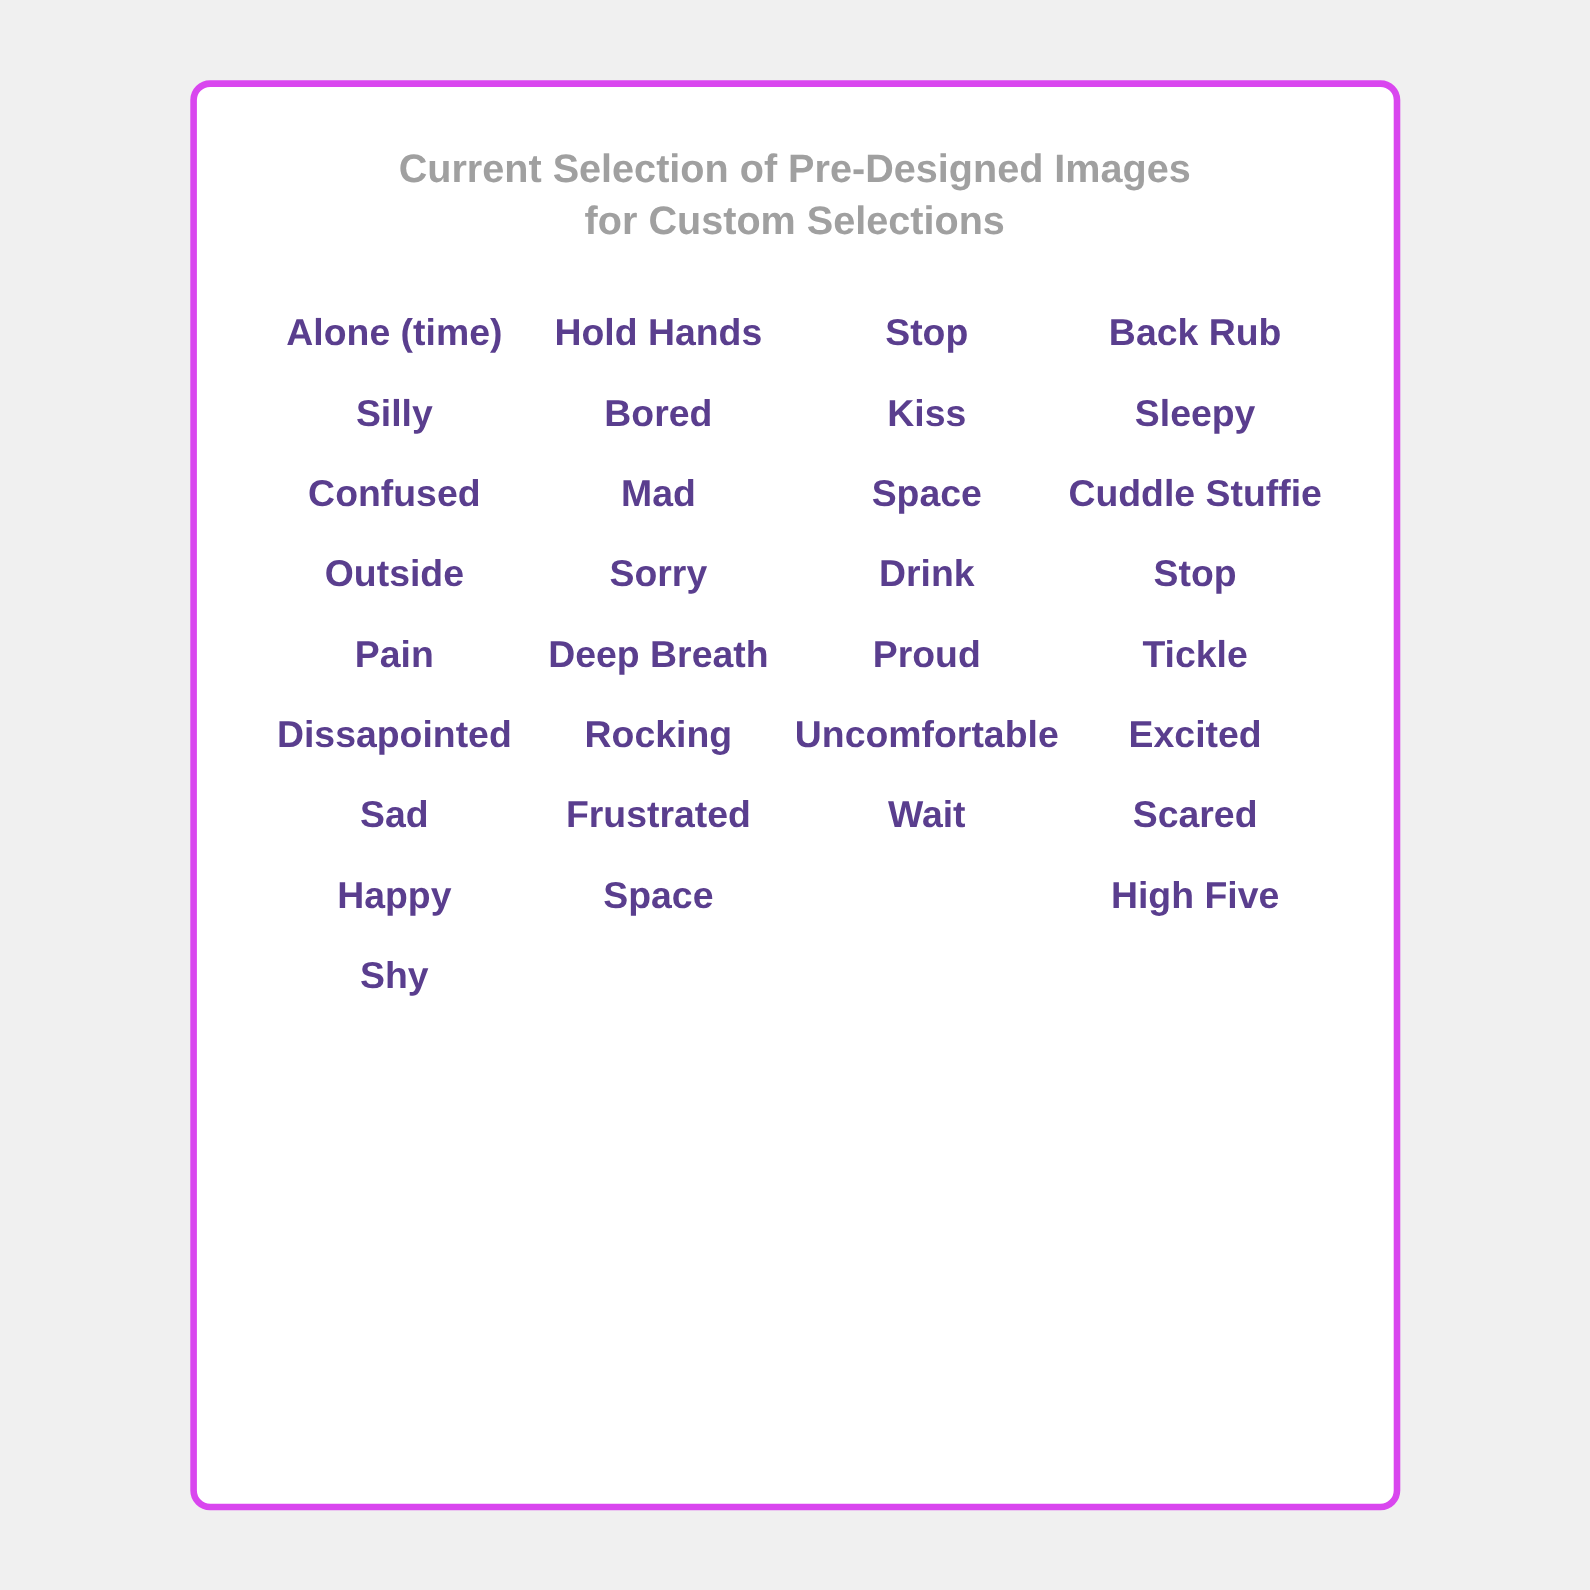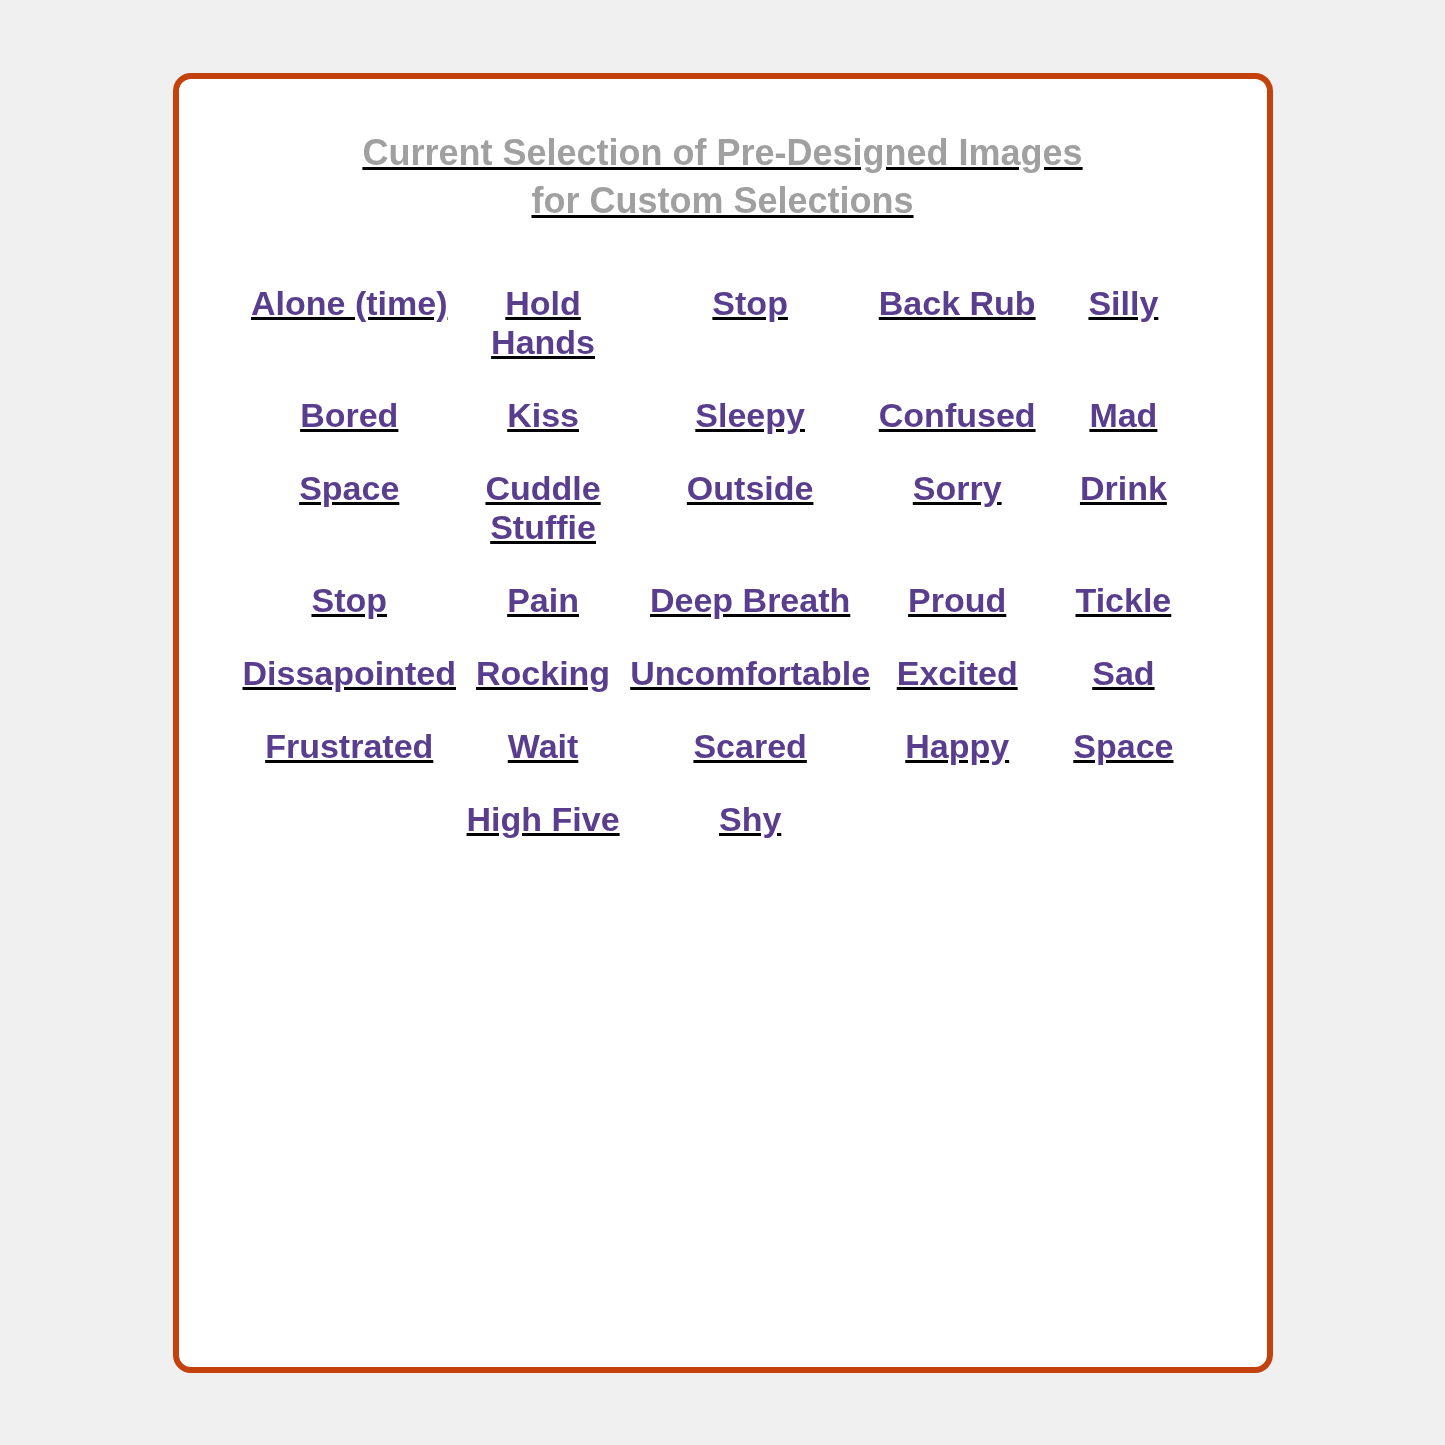--- a/index.html
+++ b/index.html
@@ -15,38 +15,37 @@
       display: flex;
       align-items: center;
       justify-content: center;
       font-family: Arial, Helvetica, sans-serif;
     }
 
     .card {
       width: 1100px;
       min-height: 1300px;
       background: #ffffff;
-      border: 6px solid #c2410c;
+      border: 6px solid #d946ef;
       border-radius: 18px;
       padding: 50px 60px 60px 60px;
-      text-decoration: underline;
     }
 
     .title {
       text-align: center;
       color: #a0a0a0;
       font-size: 36px;
       font-weight: bold;
       line-height: 1.35;
       margin-bottom: 50px;
     }
 
     .items-grid {
       display: grid;
-      grid-template-columns: 1fr 1fr 1fr 1fr 1fr;
+      grid-template-columns: 1fr 1fr 1fr 1fr;
       row-gap: 18px;
       column-gap: 0;
     }
 
     .item {
       text-align: center;
       color: #5a3e8e;
       font-size: 34px;
       font-weight: bold;
       padding: 8px 4px;

